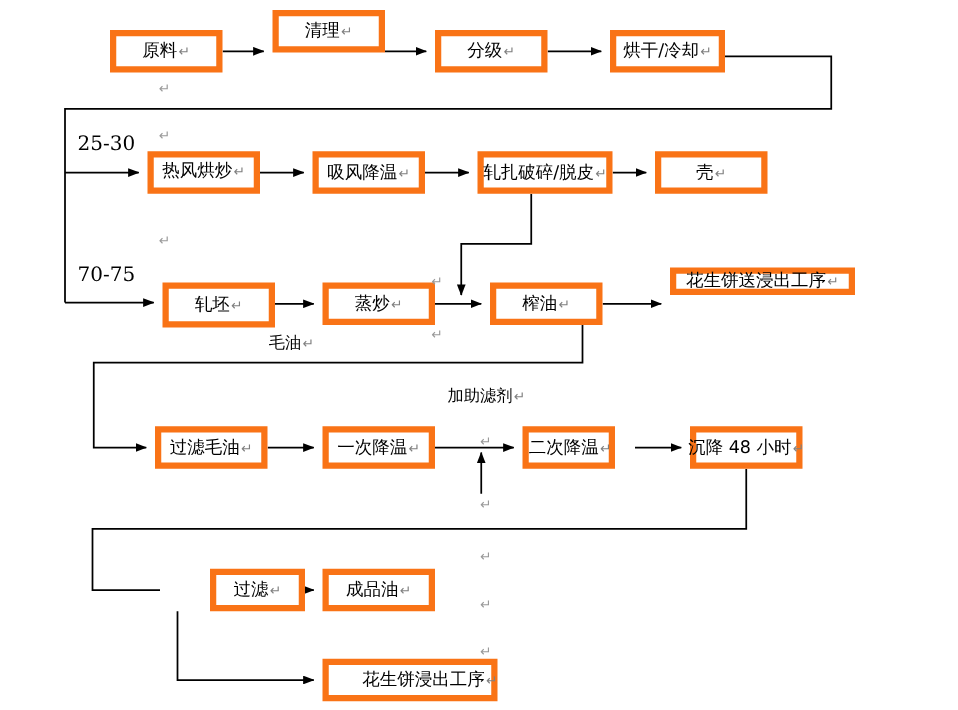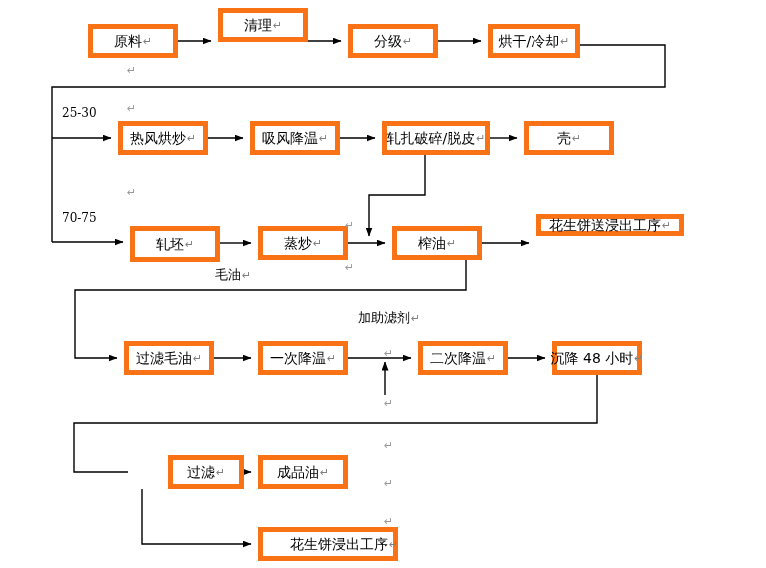--- a/index.html
+++ b/index.html
@@ -49,21 +49,21 @@
     vertical-align: baseline;
   }
   .free-label {
     position: absolute;
     font-size: 13px;
     color: #000000;
     white-space: nowrap;
     line-height: 1;
   }
   .free-label.small {
-    font-size: 12px;
+    font-size: 16px;
     font-family: "DejaVu Serif", "Liberation Serif", serif;
   }
   .stray {
     position: absolute;
     color: #9a9a9a;
     font-size: 11px;
     line-height: 1;
     user-select: none;
   }
 </style>
@@ -113,21 +113,21 @@
         <span class="pilcrow">↵</span>
       </div>
       <div class="node" style="left: 348px; top: 24px; width: 90px; height: 34px;">
         <span class="lbl">分级</span>
         <span class="pilcrow">↵</span>
       </div>
       <div class="node" style="left: 488px; top: 24px; width: 92px; height: 34px;">
         <span class="lbl">烘干/冷却</span>
         <span class="pilcrow">↵</span>
       </div>
-      <div class="node" style="left: 118px; top: 121px; width: 90px; height: 34px;">
+      <div class="node" style="left: 118px; top: 121px; width: 90px; height: 34px; font-family: Liberation Serif, serif;">
         <span class="lbl">热风烘炒</span>
         <span class="pilcrow">↵</span>
       </div>
       <div class="node" style="left: 250px; top: 121px; width: 90px; height: 34px;">
         <span class="lbl">吸风降温</span>
         <span class="pilcrow">↵</span>
       </div>
       <div class="node" style="left: 382px; top: 121px; width: 108px; height: 34px;">
         <span class="lbl">轧扎破碎/脱皮</span>
         <span class="pilcrow">↵</span>
@@ -153,21 +153,21 @@
         <span class="pilcrow">↵</span>
       </div>
       <div class="node" style="left: 124px; top: 341px; width: 90px; height: 34px;">
         <span class="lbl">过滤毛油</span>
         <span class="pilcrow">↵</span>
       </div>
       <div class="node" style="left: 258px; top: 341px; width: 90px; height: 34px;">
         <span class="lbl">一次降温</span>
         <span class="pilcrow">↵</span>
       </div>
-      <div class="node" style="left: 418px; top: 341px; width: 90px; height: 34px;">
+      <div class="node" style="left: 418px; top: 341px; width: 74px; height: 34px; justify-content: space-between;">
         <span class="lbl">二次降温</span>
         <span class="pilcrow">↵</span>
       </div>
       <div class="node" style="left: 552px; top: 341px; width: 90px; height: 34px;">
         <span class="lbl">沉降 48 小时</span>
         <span class="pilcrow">↵</span>
       </div>
       <div class="node" style="left: 128px; top: 455px; width: 76px; height: 34px; margin-left: 40px;">
         <span class="lbl">过滤</span>
         <span class="pilcrow">↵</span>

